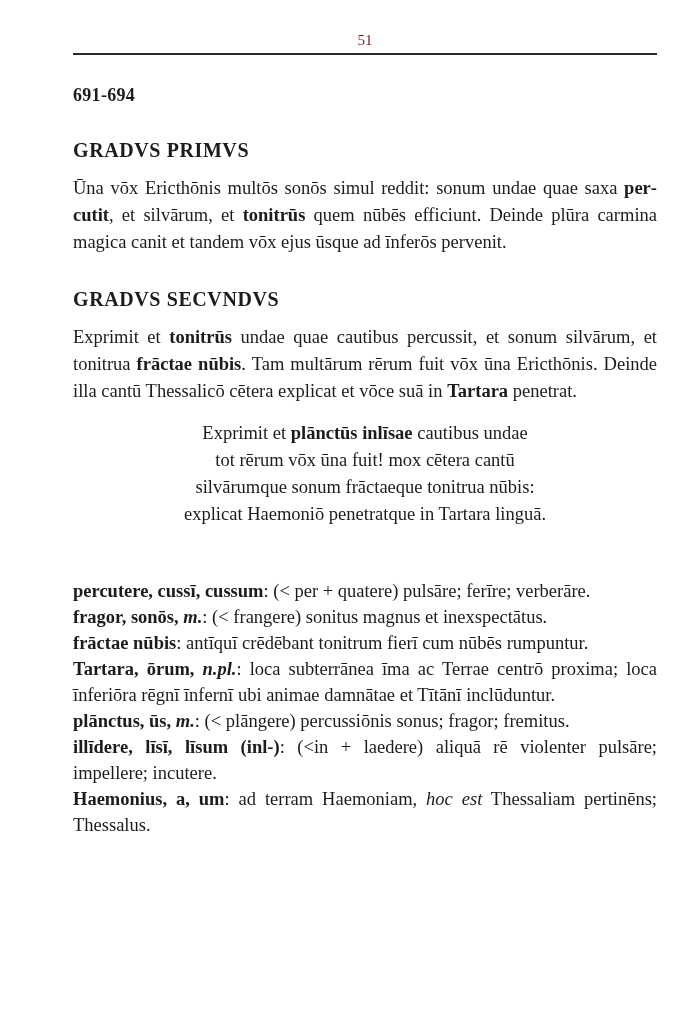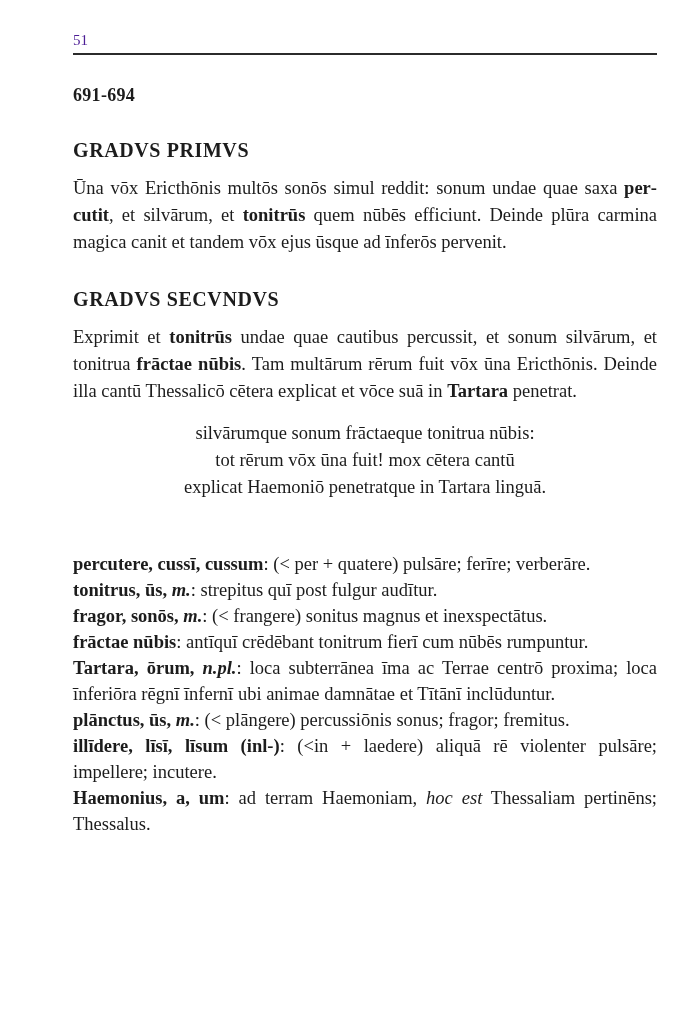--- a/index.html
+++ b/index.html
@@ -20,25 +20,25 @@
   .content {
     position: absolute;
     left: 73px;
     top: 0;
     width: 584px;
   }
   .page-header {
     margin-top: 30px;
   }
   .page-number {
-    text-align: left;
+    text-align: center;
     font-size: 15px;
     line-height: 20px;
     padding-bottom: 3px;
-    color: #4c1d95;
+    color: #7f1d1d;
   }
   .header-rule {
     border: none;
     border-top: 2px solid #2b2b2b;
     height: 0;
     margin: 0;
   }
   .lesson-range {
     margin: 28px 0 0 0;
     font-size: 18px;
@@ -100,28 +100,28 @@
     <h1 class="lesson-range">691-694</h1>
 
     <h2 class="gradus-title">GRADVS PRIMVS</h2>
     <p class="para"><span>Ūna vōx Ericthōnis multōs sonōs simul reddit: sonum undae quae saxa </span><span class="bold">per­cutit</span><span>, et silvārum, et </span><span class="bold">tonitrūs</span><span> quem nūbēs efficiunt.  Deinde plūra carmina magica canit et tandem vōx ejus ūsque ad īnferōs pervenit.</span></p>
 
     <h2 class="gradus-title">GRADVS SECVNDVS</h2>
     <p class="para"><span>Exprimit et </span><span class="bold">tonitrūs</span><span> undae quae cautibus percussit, et sonum silvārum, et tonitrua </span><span class="bold">frāctae nūbis</span><span>.  Tam multārum rērum fuit vōx ūna Ericthōnis. Deinde illa cantū Thessalicō cētera explicat et vōce suā in </span><span class="bold">Tartara</span><span> penetrat.</span></p>
 
 
     <div class="verse">
+      <div class="verse-line"><span>Exprimit et </span><span class="bold">plānctūs inlīsae</span><span> cautibus undae</span></div>
+      <div class="verse-line"><span>tot rērum vōx ūna fuit! mox cētera cantū</span></div>
       <div class="verse-line"><span>silvārumque sonum frāctaeque tonitrua nūbis:</span></div>
-      <div class="verse-line"><span>tot rērum vōx ūna fuit! mox cētera cantū</span></div>
       <div class="verse-line"><span>explicat Haemoniō penetratque in Tartara linguā.</span></div>
     </div>
 
     <div class="vocab">
       <p class="vocab-entry"><span class="bold">percutere, cussī, cussum</span><span>: (&lt; per + quatere) pulsāre; ferīre; verberāre.</span></p>
-      <p class="vocab-entry"><span class="bold">tonitrus, ūs, </span><span class="bolditalic">m.</span><span>: strepitus quī post fulgur audītur.</span></p>
       <p class="vocab-entry"><span class="bold">fragor, sonōs, </span><span class="bolditalic">m.</span><span>: (&lt; frangere) sonitus magnus et inexspectātus.</span></p>
       <p class="vocab-entry"><span class="bold">frāctae nūbis</span><span>: antīquī crēdēbant tonitrum fierī cum nūbēs rumpuntur.</span></p>
       <p class="vocab-entry"><span class="bold">Tartara, ōrum, </span><span class="bolditalic">n.pl.</span><span>: loca subterrānea īma ac Terrae centrō proxima; loca īnferiōra rēgnī īnfernī ubi animae damnātae et Tītānī inclūduntur.</span></p>
       <p class="vocab-entry"><span class="bold">plānctus, ūs, </span><span class="bolditalic">m.</span><span>: (&lt; plāngere) percussiōnis sonus; fragor; fremitus.</span></p>
       <p class="vocab-entry"><span class="bold">illīdere, līsī, līsum (inl-)</span><span>: (&lt;in + laedere) aliquā rē violenter pulsāre; impellere; incutere.</span></p>
       <p class="vocab-entry"><span class="bold">Haemonius, a, um</span><span>: ad terram Haemoniam, </span><span class="italic">hoc est</span><span> Thessaliam pertinēns; Thessalus.</span></p>
     </div>
 
   </div>
 </div>

